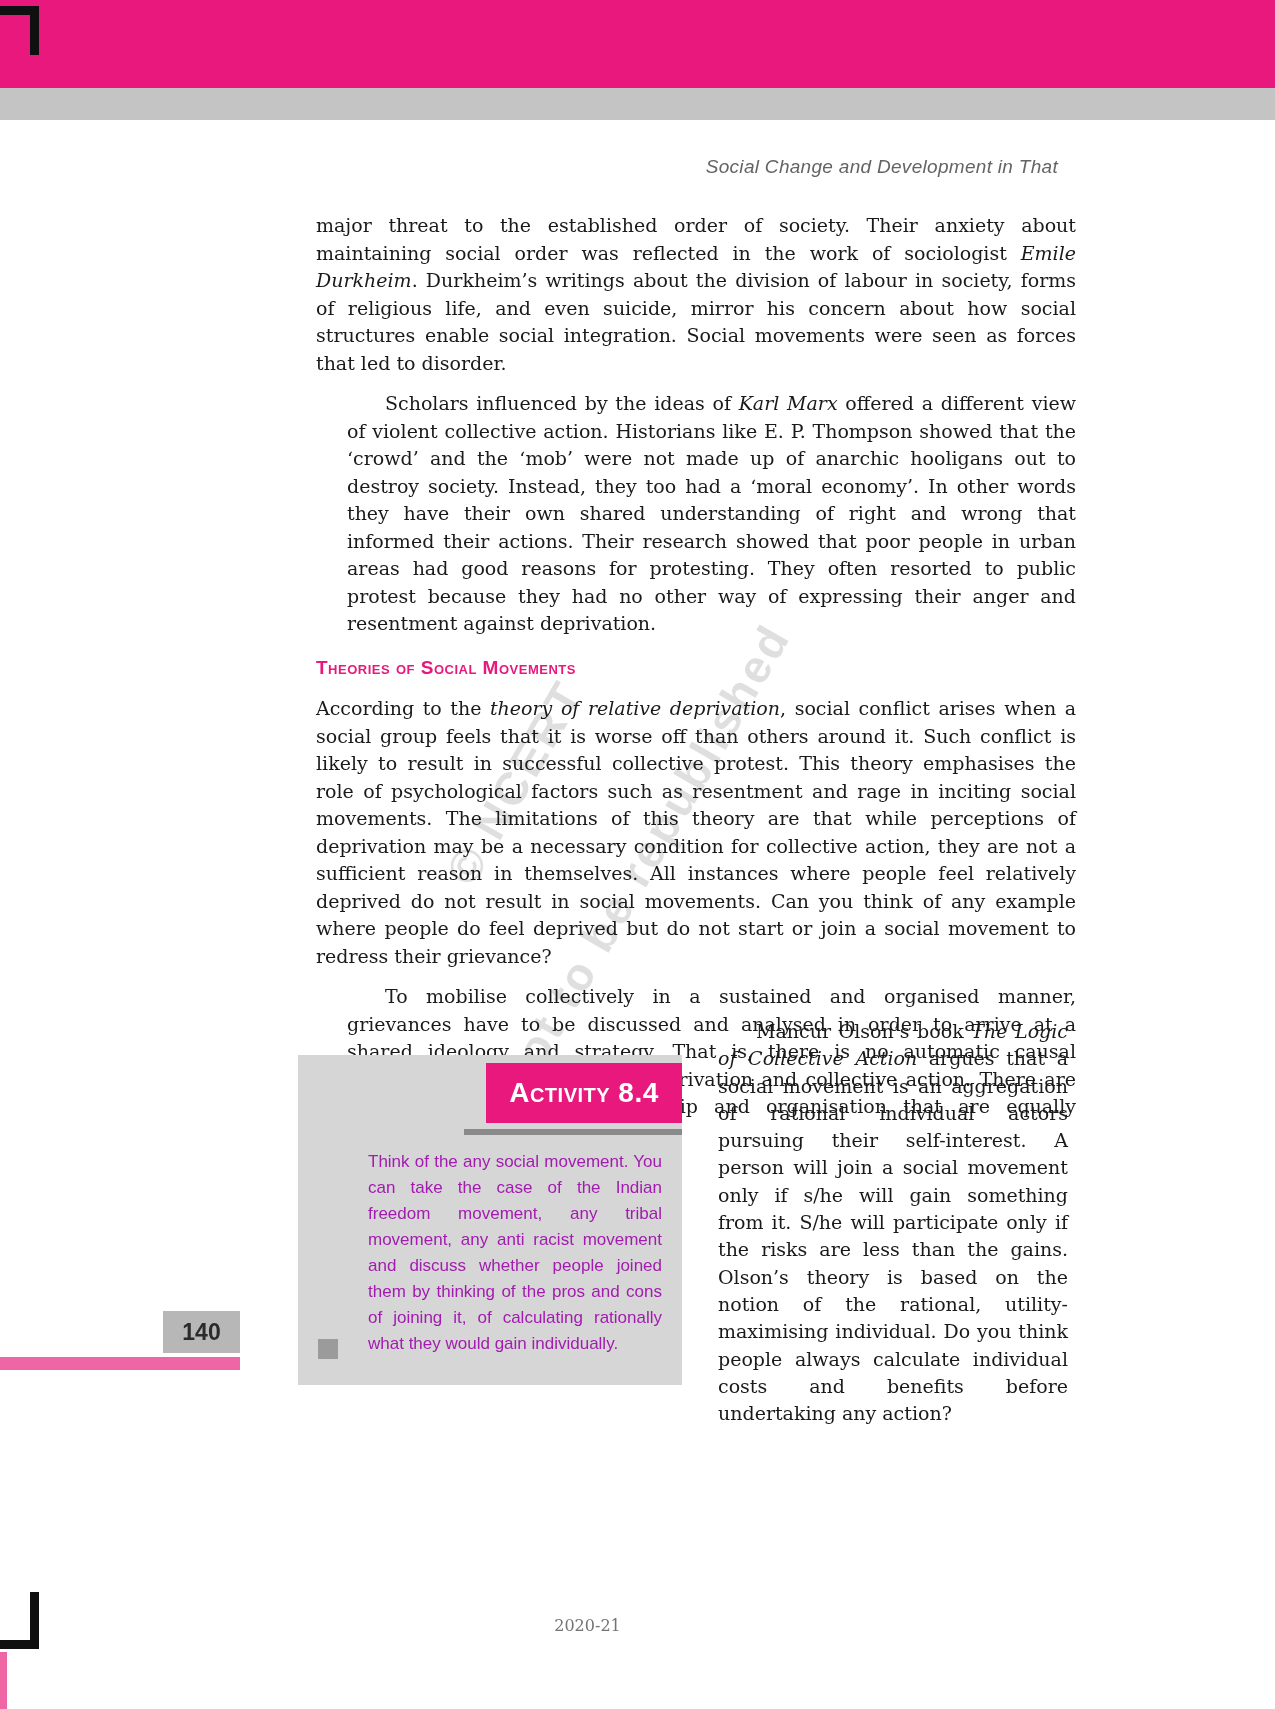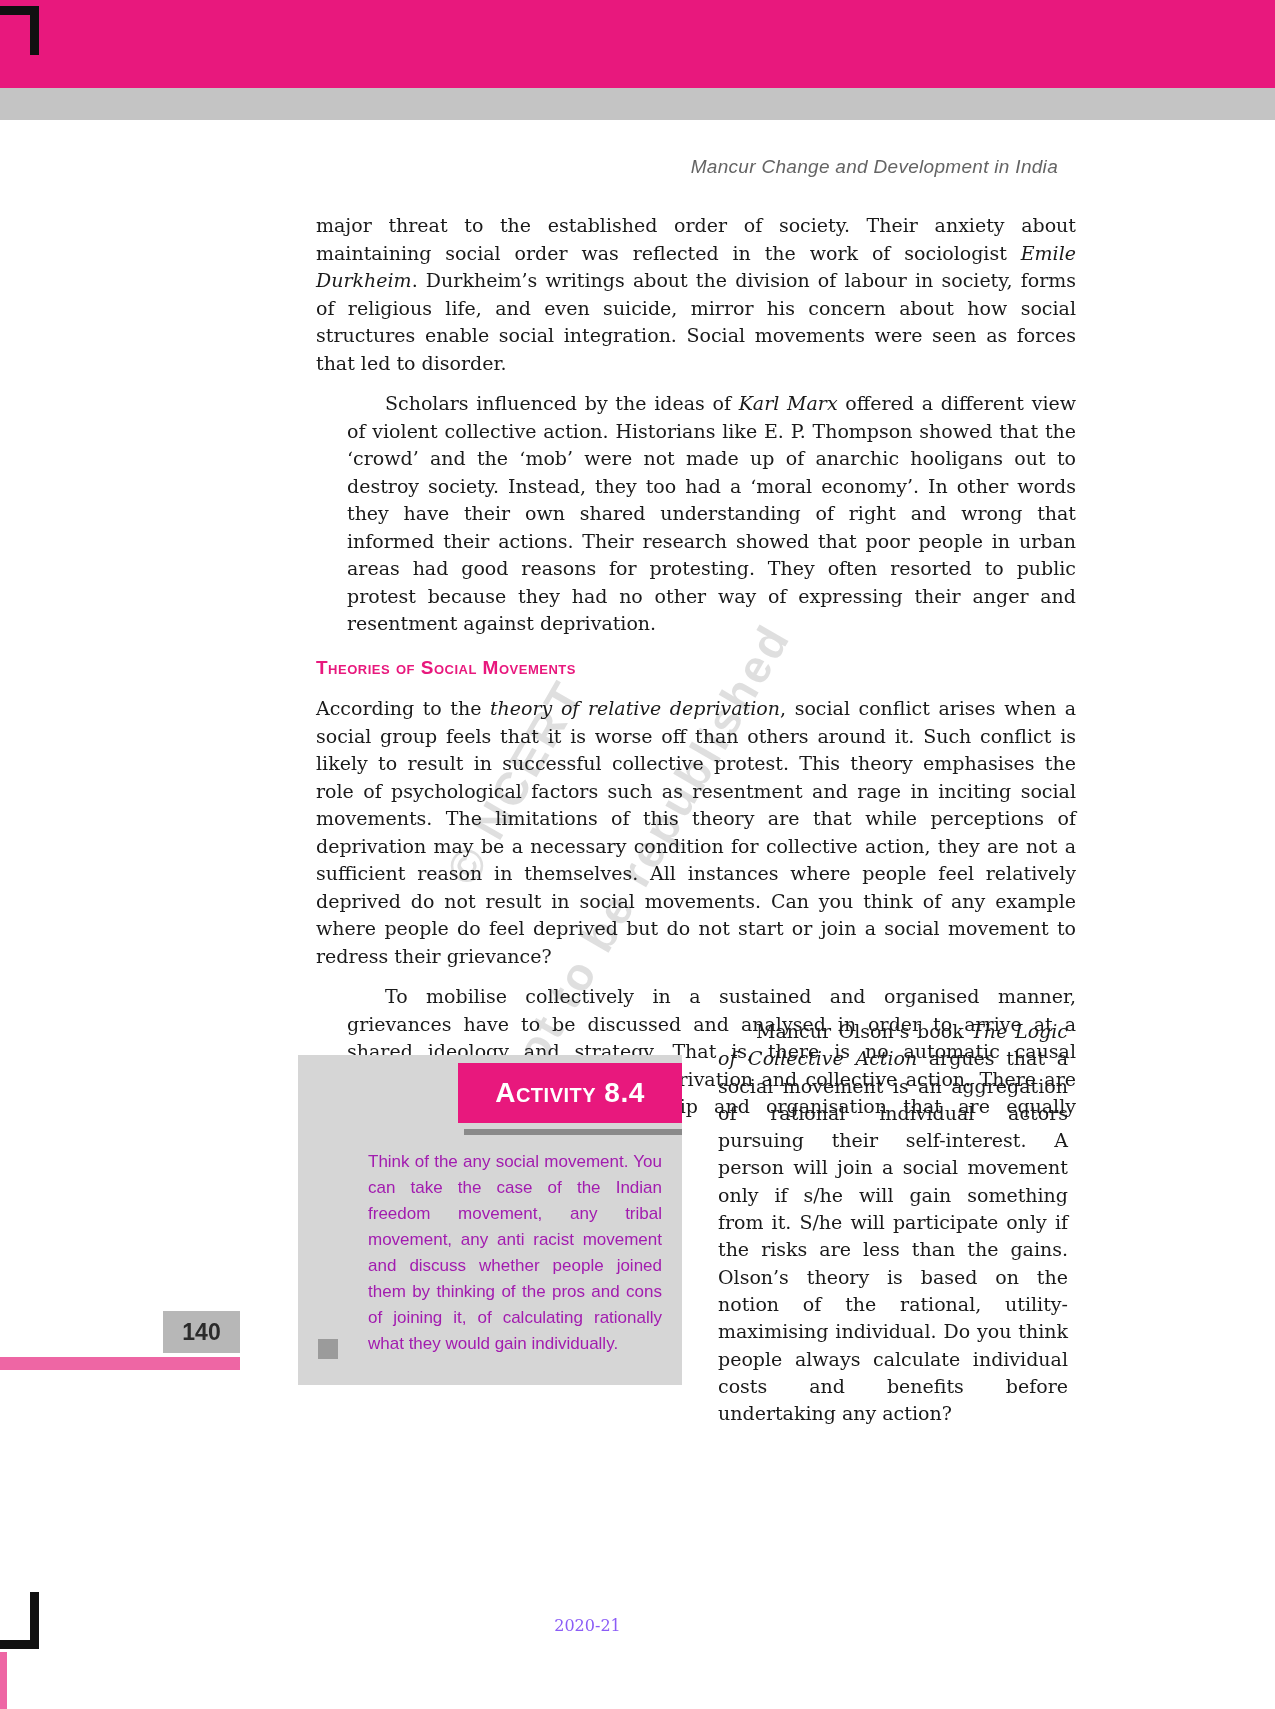--- a/index.html
+++ b/index.html
@@ -51,21 +51,21 @@
     font-variant:small-caps;
     font-size:19px;font-weight:700;letter-spacing:.5px;
     color:var(--pink);
   }
   
   .activity-box{
     position:absolute;left:298px;top:1055px;width:384px;height:330px;
     background:var(--box_gray);z-index:1;
   }
   .activity-title{
-    position:absolute;right:0;top:8px;width:224px;height:60px;
+    position:absolute;right:0;top:8px;width:196px;height:60px;
     background:var(--pink);color:#ffffff;
     font-family:"Liberation Sans", sans-serif;
     font-variant:small-caps;font-weight:700;font-size:28px;
     display:flex;align-items:center;justify-content:center;letter-spacing:.5px;
   }
   .activity-rule{position:absolute;right:0;top:74px;width:218px;height:6px;background:var(--rule_gray);}
   .activity-body{
     position:absolute;left:70px;right:20px;top:94px;
     font-family:"Liberation Sans", sans-serif;
     font-size:17px;line-height:26px;text-align:justify;color:#a21caf;
@@ -81,38 +81,38 @@
   .pagenum-box{
     position:absolute;left:163px;top:1311px;width:77px;height:42px;
     background:var(--tab_gray);
     display:flex;align-items:center;justify-content:center;
     font-family:"Liberation Sans", sans-serif;font-size:23px;font-weight:600;color:#2b2b2b;
   }
   .pagenum-bar{position:absolute;left:0;top:1357px;width:240px;height:13px;background:var(--pink_light);}
   
   .footer{
     position:absolute;left:0;top:1616px;width:1175px;text-align:center;
-    font-size:16px;color:#8b5cf6;
+    font-size:16px;color:#737373;
   }
 </style>
 </head>
 <body>
 
 <div class="page">
 
   <div class="banner"></div>
   <div class="gray-band"></div>
   <div class="crop-top"></div>
 
   <div class="watermark">
     <div>© NCERT</div>
     <div>not to be republished</div>
   </div>
 
-  <div class="running-head">Mancur Change and Development in India</div>
+  <div class="running-head">Social Change and Development in That</div>
 
   <div class="body-col">
     <p class="para"><span>major threat to the established order of society.  Their anxiety about maintaining social order was reflected in the work of sociologist </span><span class="it">Emile Durkheim</span><span>. Durkheim’s writings about the division of labour in society, forms of religious life, and even suicide, mirror his concern about how social structures enable social integration. Social movements were seen as forces that led to disorder.</span></p>
     <p class="para indent"><span>Scholars influenced by the ideas of </span><span class="it">Karl Marx</span><span> offered a different view of violent collective action.  Historians like E. P. Thompson showed that the ‘crowd’ and the ‘mob’ were not made up of anarchic hooligans out to destroy society. Instead, they too had a ‘moral economy’. In other words they have their own shared understanding of right and wrong that informed their actions.  Their research showed that poor people in urban areas had good reasons for protesting. They often resorted to public protest because they had no other way of expressing their anger and resentment against deprivation.</span></p>
     <h2 class="section-heading">Theories of Social Movements</h2>
     <p class="para"><span>According to the </span><span class="it">theory of relative deprivation</span><span>, social conflict arises when a social group feels that it is worse off than others around it. Such conflict is likely to result in successful collective protest. This theory emphasises the role of psychological factors such as resentment and rage in inciting social movements. The limitations of this theory are that while perceptions of deprivation may be a necessary condition for collective action, they are not a sufficient reason in themselves. All instances where people feel relatively deprived do not result in social movements. Can you think of any example where people do feel deprived but do not start or join a social movement to redress their grievance?</span></p>
     <p class="para indent"><span>To mobilise collectively in a sustained and organised manner, grievances have to be discussed and analysed in order to arrive at a shared ideology and strategy. That is, there is no automatic causal relationship between relative deprivation and collective action. There are other factors such as leadership and organisation that are equally important.</span></p>
   </div>
 
   <div class="activity-box">

